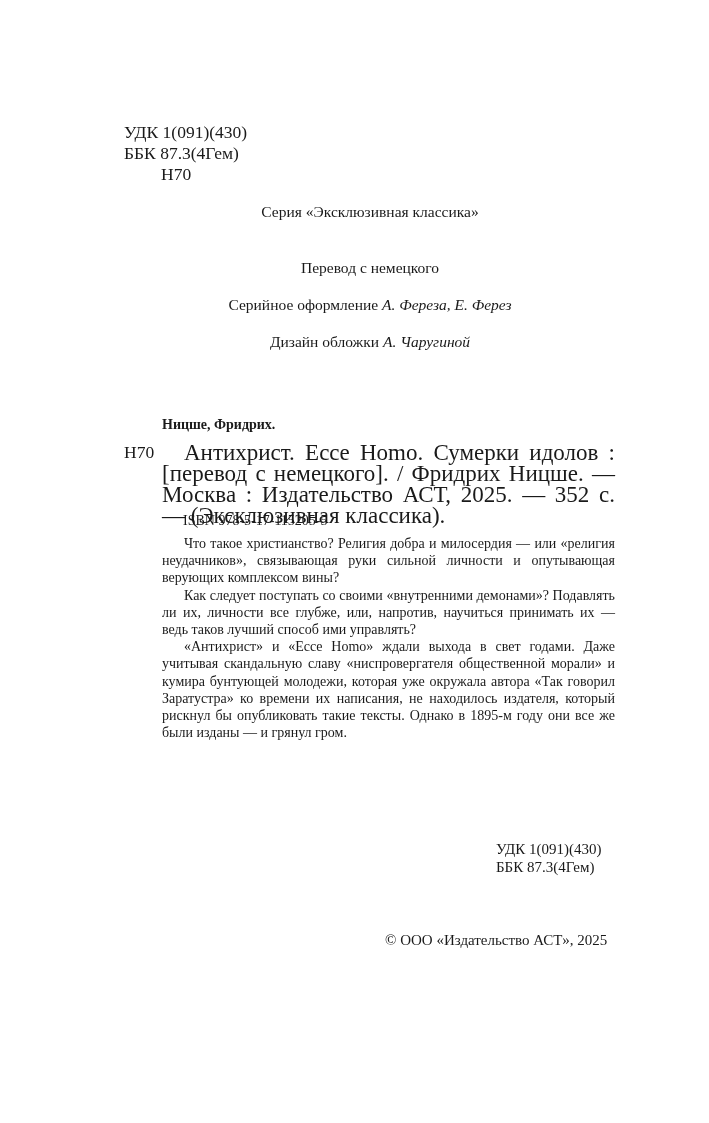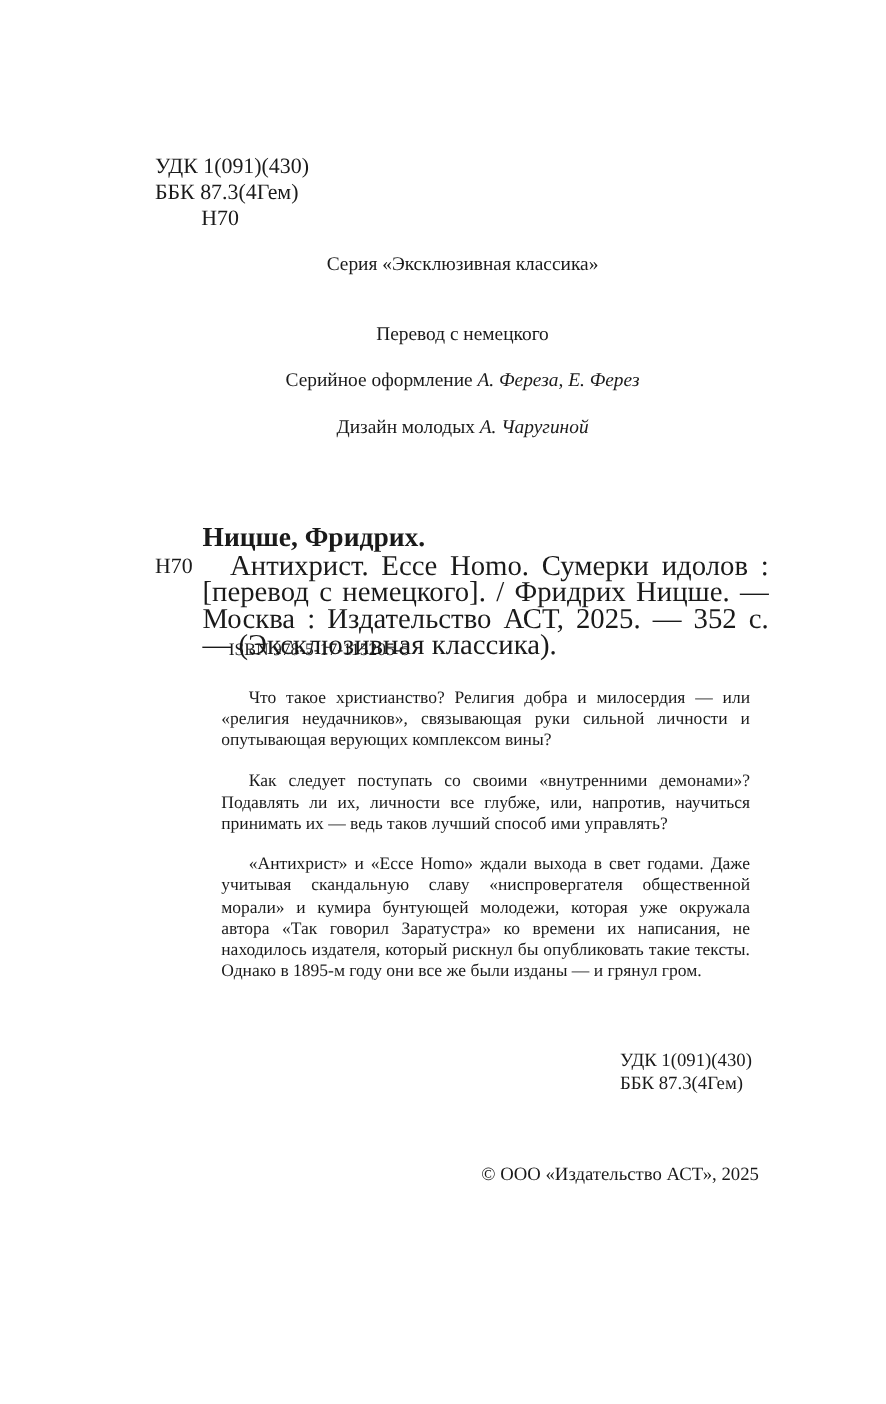--- a/index.html
+++ b/index.html
@@ -8,46 +8,46 @@
       font-family: "Liberation Serif", "DejaVu Serif", serif; color: #1a1a1a;
     }
     .abs { position: absolute; }
     .codes-top { left: 124px; top: 122px; font-size: 17.5px; line-height: 21px; }
     .codes-top .h70 { padding-left: 37px; }
     .center-line { left: 0; width: 740px; text-align: center; font-size: 15.5px; }
     .series { top: 203px; }
     .translation { top: 259px; }
     .design-series { top: 296px; }
     .cover-design { top: 333px; }
-    .author { left: 162px; top: 417px; font-size: 22px; font-weight: bold; }
+    .author { left: 162px; top: 417px; font-size: 14px; font-weight: bold; }
     .h70-left { left: 124px; top: 442px; font-size: 17.5px; }
     .biblio { left: 162px; top: 442px; width: 453px; font-size: 23px; line-height: 21px; text-align: justify; text-indent: 22px; }
     .isbn { left: 183px; top: 513px; font-size: 14px; }
     .annotation { left: 162px; top: 535px; width: 453px; font-size: 14px; line-height: 17.2px; }
-    .annotation p { margin: 15px; text-indent: 22px; text-align: justify; }
+    .annotation p { margin: 0; text-indent: 22px; text-align: justify; }
     .codes-bottom { left: 496px; top: 840px; font-size: 15px; line-height: 18px; }
     .copyright { left: 385px; top: 932px; font-size: 15px; }
     i { }
   </style>
 </head>
 <body>
 
 <div class="abs codes-top">
   <div>УДК 1(091)(430)</div>
   <div>ББК 87.3(4Гем)</div>
   <div class="h70">Н70</div>
 </div>
 
 <div class="abs center-line series">Серия «Эксклюзивная классика»</div>
 <div class="abs center-line translation">Перевод с немецкого</div>
 <div class="abs center-line design-series">
   <span>Серийное оформление </span><i>А. Фереза, Е. Ферез</i>
 </div>
 <div class="abs center-line cover-design">
-  <span>Дизайн молодых </span><i>А. Чаругиной</i>
+  <span>Дизайн обложки </span><i>А. Чаругиной</i>
 </div>
 
 <div class="abs author">Ницше, Фридрих.</div>
 <div class="abs h70-left">Н70</div>
 <div class="abs biblio">Антихрист. Ecce Homo. Сумерки идолов : [перевод с немецкого]. / Фридрих Ницше. — Москва : Издательство АСТ, 2025. — 352 с. — (Эксклюзивная классика).</div>
 <div class="abs isbn">ISBN 978-5-17-115205-5</div>
 
 <div class="abs annotation">
   <p>Что такое христианство? Религия добра и милосердия — или «религия неудачников», связывающая руки сильной личности и опутывающая верующих комплексом вины?</p>
   <p>Как следует поступать со своими «внутренними демонами»? Подавлять ли их, личности все глубже, или, напротив, научиться принимать их — ведь таков лучший способ ими управлять?</p>

